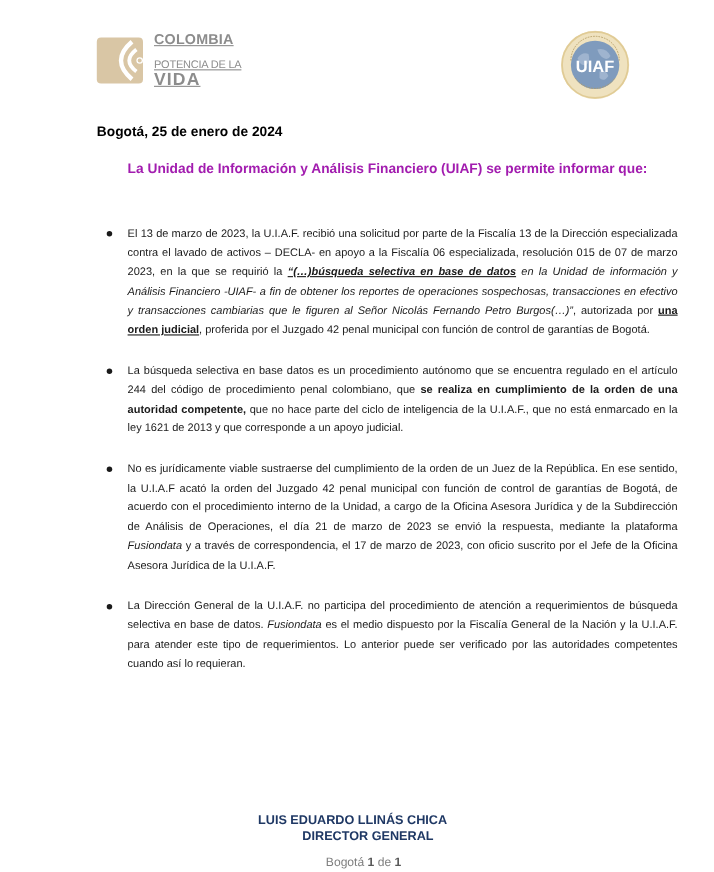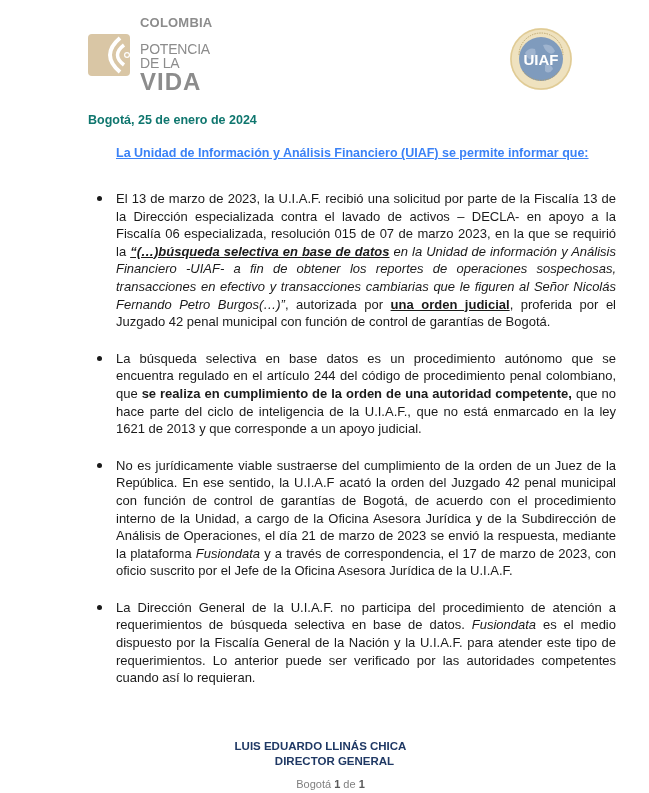--- a/index.html
+++ b/index.html
@@ -2,29 +2,29 @@
 <html><head>
 <meta charset="utf-8">
 <style>
   html, body { margin: 0; padding: 0; background: #ffffff; }
   body {
     width: 649px; height: 793px; position: relative; overflow: hidden;
     font-family: "Liberation Sans", sans-serif; color: #1a1a1a;
   }
   .logo-left { position: absolute; left: 86px; top: 31px; width: 140px; height: 48px; display: flex; align-items: center; }
   .logo-left .mark { width: 46px; height: 46px; position: relative; }
-  .logo-left .words { margin-left: 8px; color: #8c8c8c; line-height: 1; }
+  .logo-left .words { margin-left: 8px; color: #8c8c8c; line-height: 1; text-decoration: underline; }
   .logo-left .w1 { font-size: 13px; font-weight: bold; letter-spacing: 0.2px; }
-  .logo-left .w2 { font-size: 14px; margin-top: 13px; letter-spacing: -0.2px; }
-  .logo-left .w3 { font-size: 24px; font-weight: bold; margin-top: 0px; letter-spacing: 1px; }
+  .logo-left .w2 { font-size: 10px; margin-top: 13px; letter-spacing: -0.2px; }
+  .logo-left .w3 { font-size: 16px; font-weight: bold; margin-top: 0px; letter-spacing: 1px; }
   .logo-right { position: absolute; left: 509px; top: 27px; width: 64px; height: 64px; }
-  .date { position: absolute; left: 88px; top: 113px; font-size: 12.5px; font-weight: bold; color: #0f766e; }
-  .intro { position: absolute; left: 116px; top: 146px; font-size: 12.5px; font-weight: bold; color: #3b82f6; text-decoration: underline; }
+  .date { position: absolute; left: 88px; top: 113px; font-size: 12.5px; font-weight: bold; color: #000000; }
+  .intro { position: absolute; left: 116px; top: 146px; font-size: 12.5px; font-weight: bold; color: #a21caf; }
   .bullets { position: absolute; left: 96px; top: 190px; width: 520px; }
-  .bullet { position: relative; padding-left: 20px; font-size: 13px; line-height: 17.6px; text-align: justify; margin-bottom: 19px; }
+  .bullet { position: relative; padding-left: 20px; font-size: 10px; line-height: 17.6px; text-align: justify; margin-bottom: 19px; margin-top: 14px; }
   .bullet .dot { position: absolute; left: 1px; top: 6px; width: 5px; height: 5px; border-radius: 50%; background: #1a1a1a; }
   .u { text-decoration: underline; }
   .b { font-weight: bold; }
   .i { font-style: italic; }
   .sig { position: absolute; left: 0; width: 649px; text-align: center; font-size: 11.5px; font-weight: bold; color: #1f3864; }
   .sig1 { top: 740px; left: -4px; }
   .sig2 { top: 755px; left: 10px; }
   .footer { position: absolute; left: 0; width: 649px; top: 778px; text-align: center; font-size: 11px; color: #7f7f7f; left: 6px; }
   .footer b { color: #595959; }
 </style>

